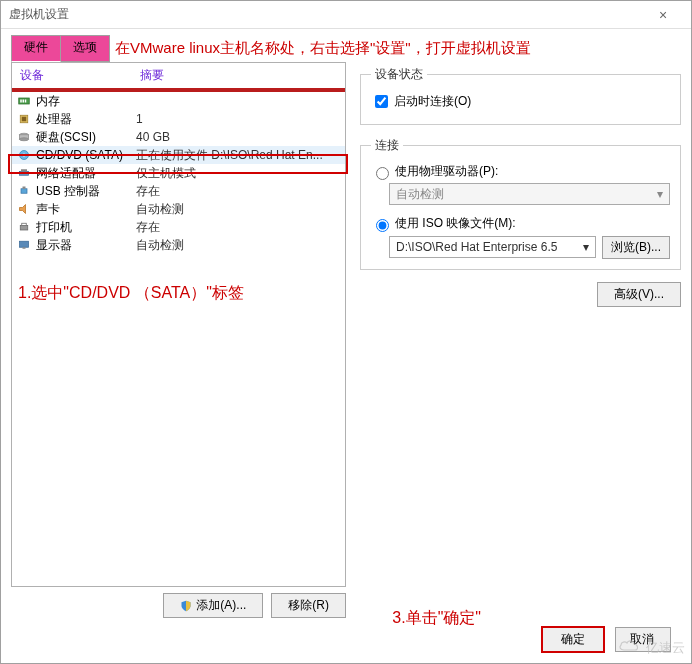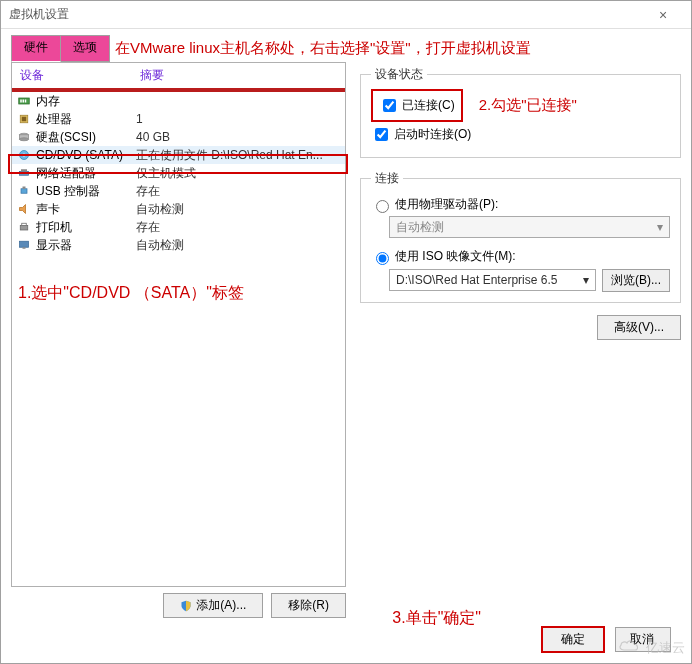--- a/index.html
+++ b/index.html
@@ -175,29 +175,20 @@
             </svg>
           <span>添加(A)...</span>
         </div>
         <div class="btn">移除(R)</div>
       </div>
     </div>
 
     <div class="rightcol">
       <fieldset>
         <legend>设备状态</legend>
-        <div style="display:flex; align-items:center;">
-          <span class="conn-highlight">
-            <label class="chk-row">
-              <input type="checkbox" checked="" style="">
-              <span>已连接(C)</span>
-            </label>
-          </span>
-          <span class="conn-note">2.勾选"已连接"</span>
-        </div>
         <label class="chk-row">
           <input type="checkbox" checked="" style="">
           <span>启动时连接(O)</span>
         </label>
       </fieldset>
 
       <fieldset>
         <legend>连接</legend>
         <label class="radio-row">
           <input type="radio" name="conn" style="">

